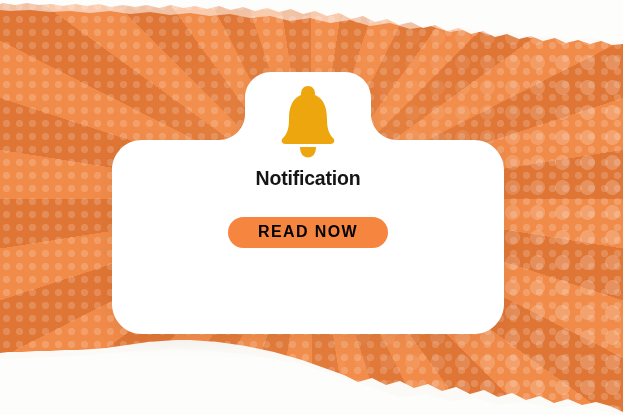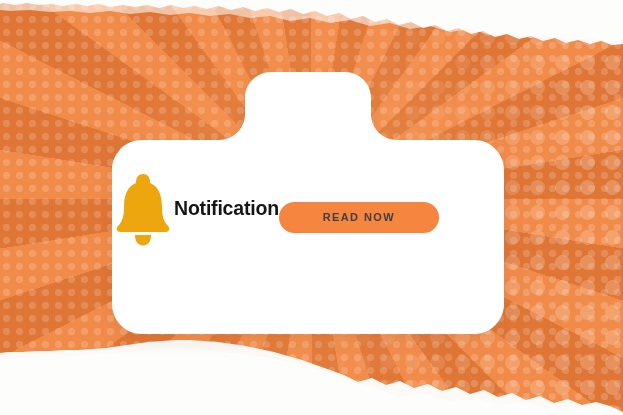--- a/index.html
+++ b/index.html
@@ -86,21 +86,21 @@
     filter: drop-shadow(0 4px 10px rgba(120, 60, 20, 0.10));
   }
 
   .card-content {
     position: absolute;
     left: 0;
     top: 0;
     width: 392px;
     height: 262px;
     display: flex;
-    flex-direction: row;
+    flex-direction: column;
     align-items: center;
   }
 
   .bell-slot {
     margin-top: 8px;
     width: 62px;
     height: 78px;
     display: block;
   }
 
@@ -126,23 +126,23 @@
   .cta {
     margin-top: 28px;
     display: inline-flex;
     align-items: center;
     justify-content: center;
     width: 160px;
     height: 31px;
     border: none;
     border-radius: 16px;
     background: #F5853F;
-    color: #404040;
+    color: #000000;
     font-family: "Liberation Sans", sans-serif;
-    font-size: 11px;
+    font-size: 16px;
     font-weight: bold;
     letter-spacing: 1.4px;
     cursor: pointer;
     padding: 0;
   }
 </style>
 </head>
 <body>
 
 <div id="stage">

